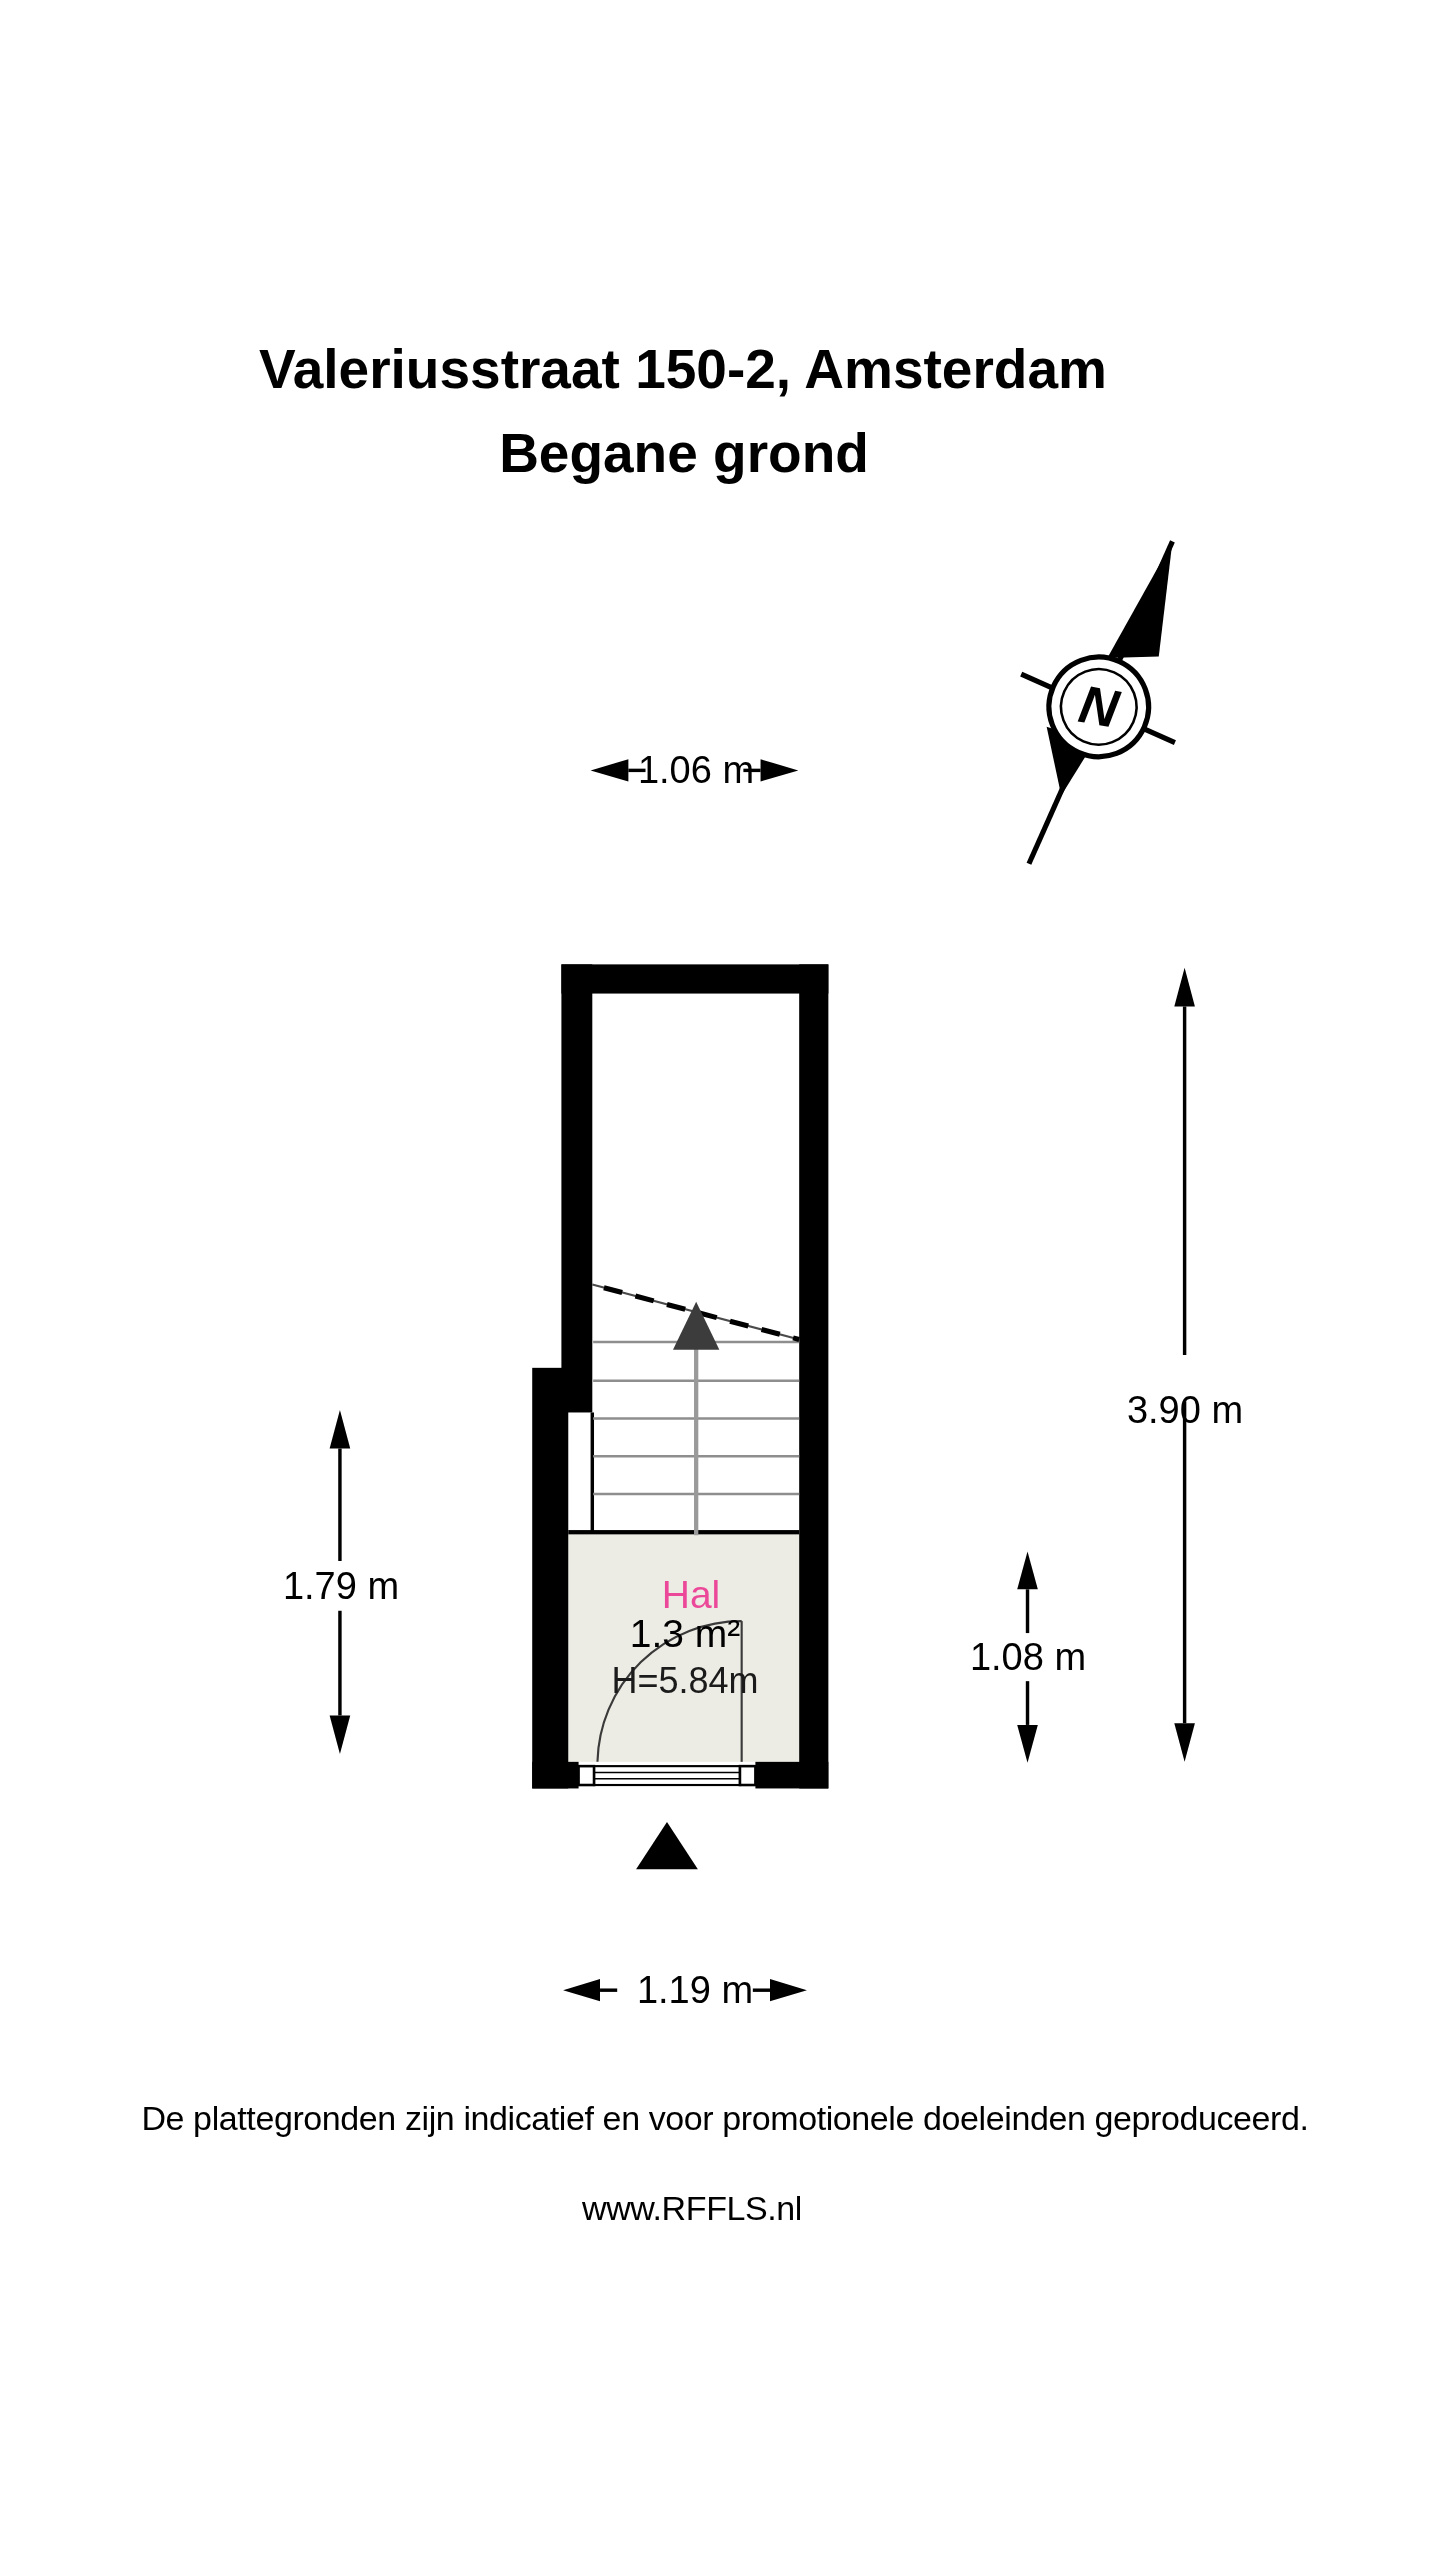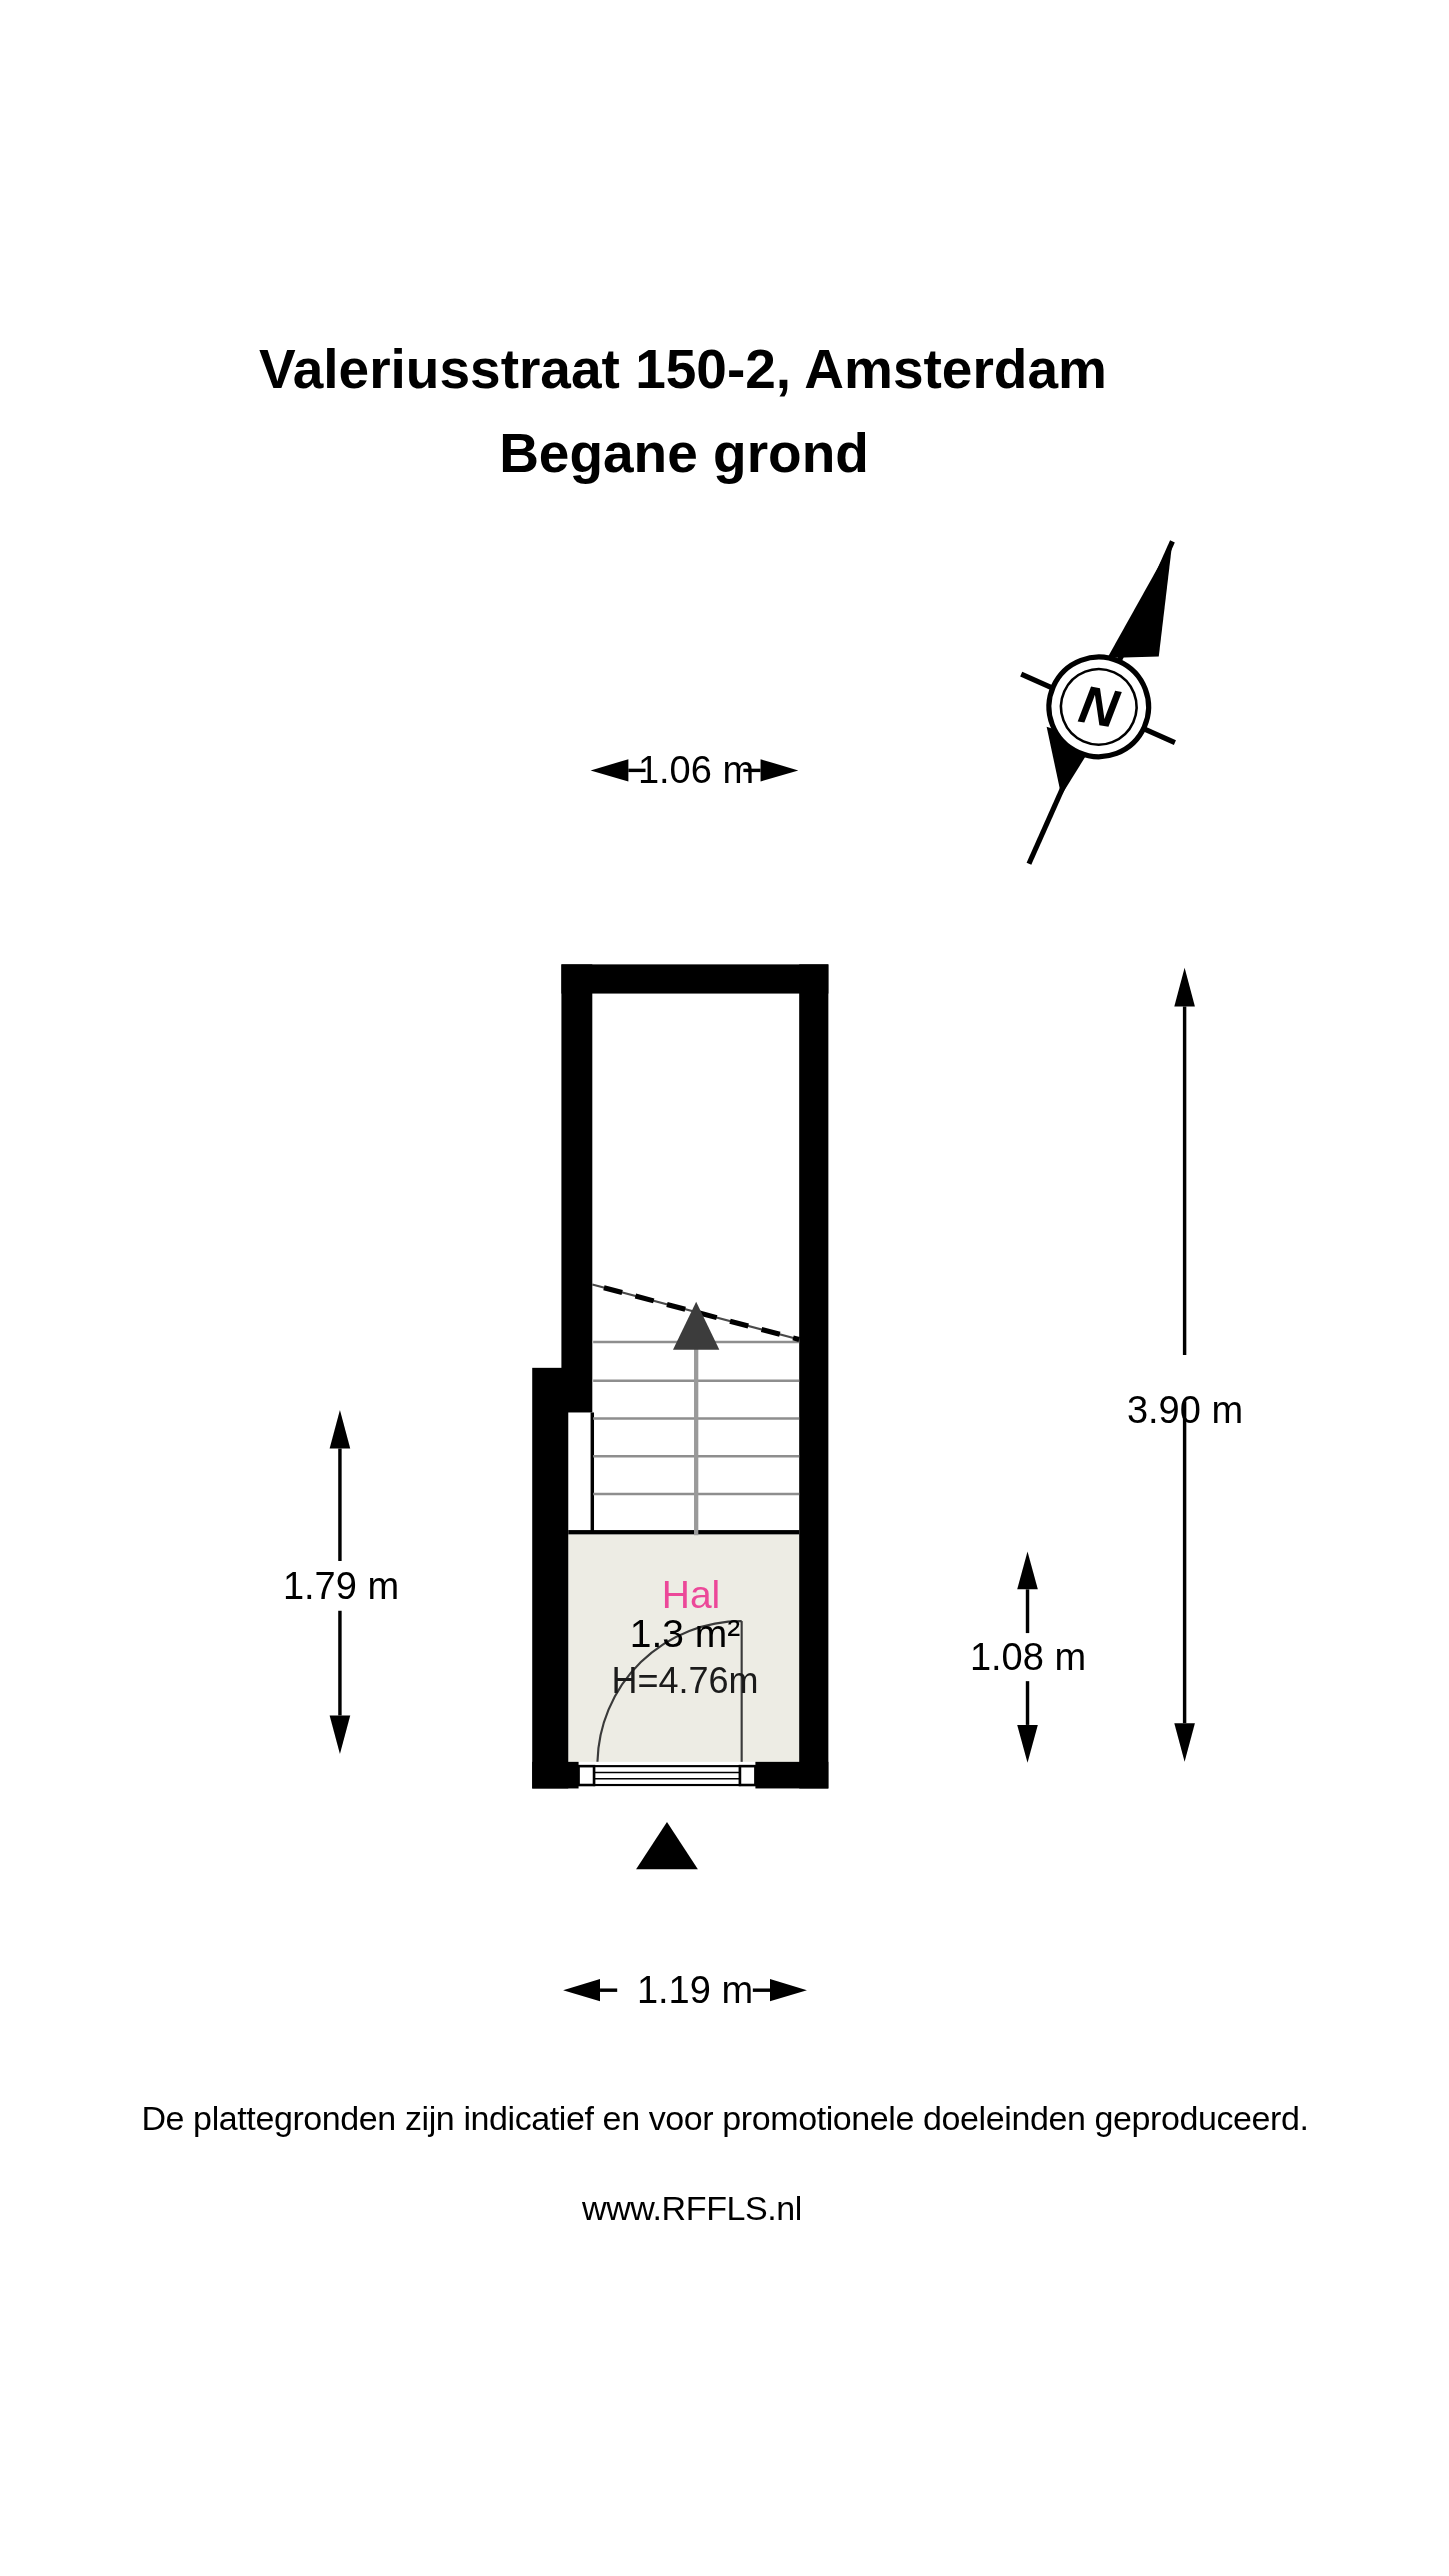--- a/index.html
+++ b/index.html
@@ -125,19 +125,19 @@
   <div class="txt title-line" style="left:684px;top:410px;margin-top:15px;">Begane grond</div>
 
   <div class="txt dim-label" style="left:696px;top:751px;">1.06 m</div>
   <div class="txt dim-label" style="left:1185px;top:1361px;margin-top:30px;">3.90 m</div>
   <div class="txt dim-label" style="left:341px;top:1567px;">1.79 m</div>
   <div class="txt dim-label" style="left:1028px;top:1638px;">1.08 m</div>
   <div class="txt dim-label" style="left:685px;top:1971px;margin-left:10px;">1.19 m</div>
 
   <div class="txt room-name" style="left:691px;top:1575px;">Hal</div>
   <div class="txt room-area" style="left:685px;top:1614px;">1.3 m²</div>
-  <div class="txt room-height" style="left:685px;top:1663px;">H=4.76m</div>
+  <div class="txt room-height" style="left:685px;top:1663px;">H=5.84m</div>
 
   <div class="txt footer-line" style="left:725px;top:2101px;">De plattegronden zijn indicatief en voor promotionele doeleinden geproduceerd.</div>
   <div class="txt footer-line" style="left:692px;top:2191px;">www.RFFLS.nl</div>
 
 </div>
 
 
 </body></html>

